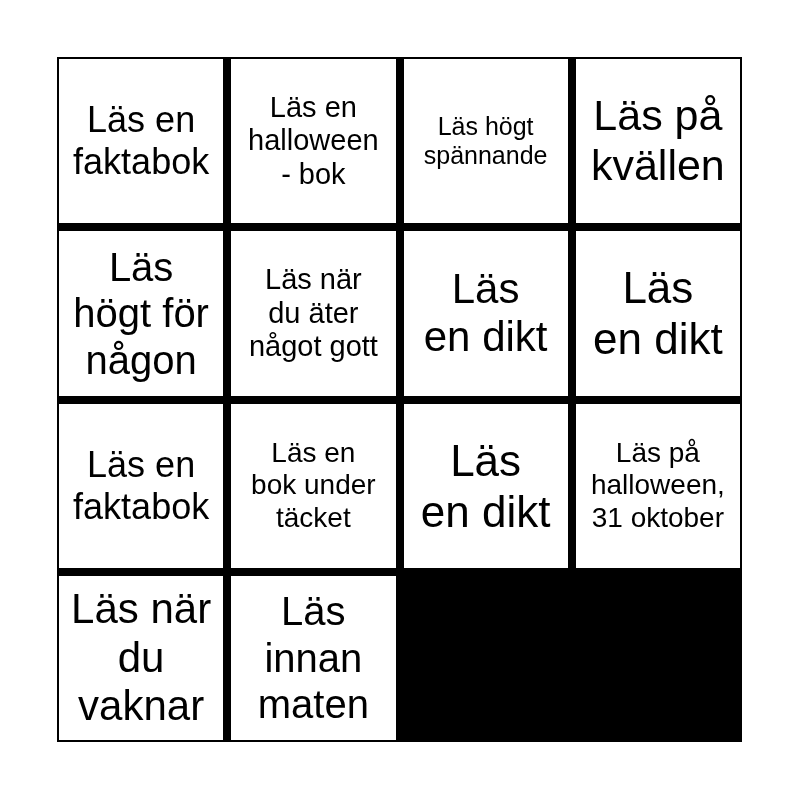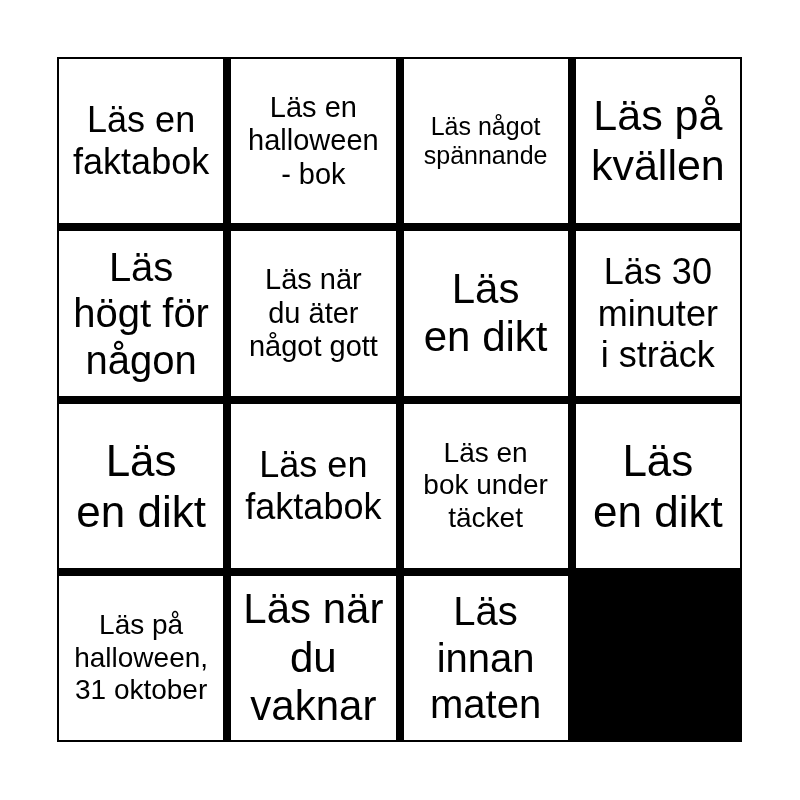--- a/index.html
+++ b/index.html
@@ -63,46 +63,41 @@
     <div class="cell">
       <span data-fs="36">Läs en
 faktabok</span>
     </div>
     <div class="cell">
       <span data-fs="29">Läs en
 halloween
 - bok</span>
     </div>
     <div class="cell">
-      <span data-fs="25">Läs något
+      <span data-fs="25">Läs högt
 spännande</span>
     </div>
     <div class="cell">
       <span data-fs="43">Läs på
 kvällen</span>
     </div>
 
     <div class="cell">
       <span data-fs="40">Läs
 högt för
 någon</span>
     </div>
     <div class="cell">
       <span data-fs="29">Läs när
 du äter
 något gott</span>
     </div>
     <div class="cell">
       <span data-fs="42">Läs
 en dikt</span>
-    </div>
-    <div class="cell">
-      <span data-fs="36">Läs 30
-minuter
-i sträck</span>
     </div>
 
     <div class="cell">
       <span data-fs="44">Läs
 en dikt</span>
     </div>
     <div class="cell">
       <span data-fs="36">Läs en
 faktabok</span>
     </div>

